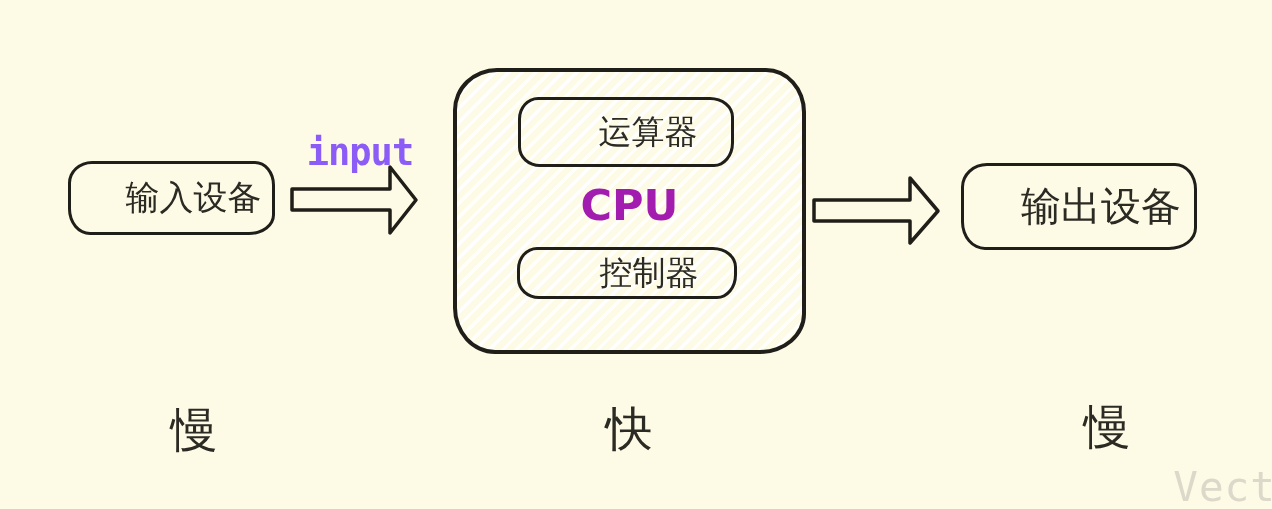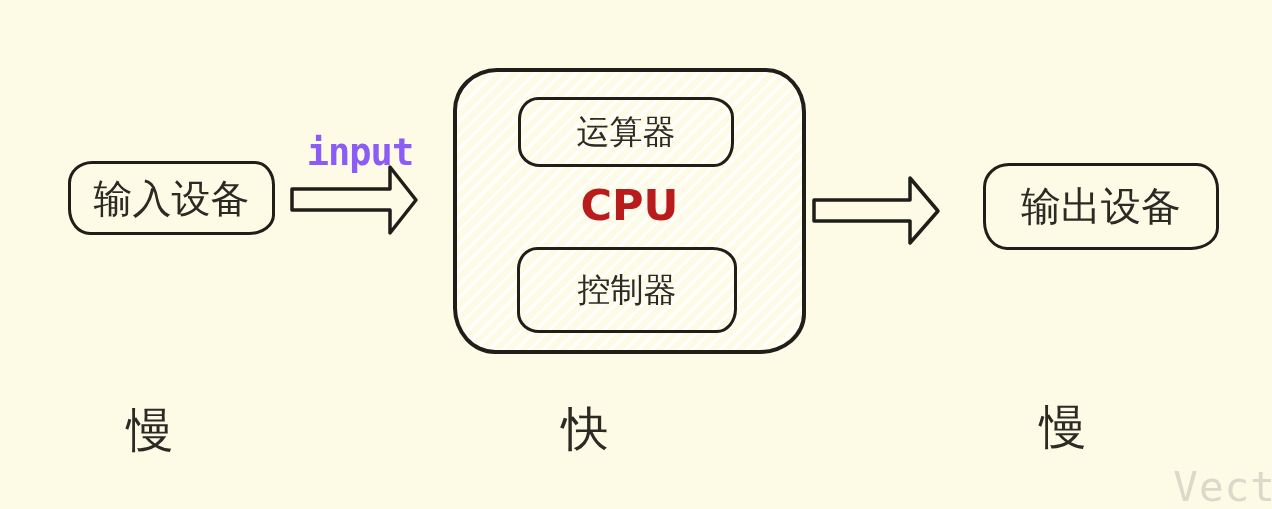--- a/index.html
+++ b/index.html
@@ -18,24 +18,25 @@
     display: flex;
     align-items: center;
     justify-content: center;
     background: transparent;
     color: #2B2A23;
   }
   .cjk {
     font-family: "Liberation Serif", "DejaVu Serif", serif;
     color: #2B2A23;
     line-height: 1;
+    padding-left: 44px;
   }
   .device-box {
     border-radius: 24px 20px 26px 22px / 22px 24px 20px 26px;
-    font-size: 39px;
+    font-size: 34px;
   }
   #cpu-box {
     left: 453px; top: 68px; width: 353px; height: 286px;
     border-width: 4px;
     border-radius: 44px 40px 46px 42px / 42px 44px 40px 46px;
     background:
       repeating-linear-gradient(135deg,
         rgba(255,255,255,0) 0px, rgba(255,255,255,0) 6.2px,
         rgba(255,255,255,0.92) 6.2px, rgba(255,255,255,0.92) 9.6px);
   }
@@ -54,21 +55,21 @@
     letter-spacing: -1px;
   }
   #cpu-title {
     position: absolute;
     left: 453px; top: 184px; width: 353px;
     text-align: center;
     font-family: "DejaVu Sans", "Liberation Sans", sans-serif;
     font-weight: 700;
     font-size: 43px;
     line-height: 1;
-    color: #b91c1c;
+    color: #a21caf;
   }
   .speed {
     position: absolute;
     width: 120px;
     text-align: center;
     font-size: 47px;
     line-height: 1;
     color: #2B2A23;
   }
   .arrow-svg { position: absolute; overflow: visible; }
@@ -98,30 +99,30 @@
   </svg>
 
   <div class="box" id="cpu-box"></div>
 
   <div class="box inner-box cjk" style="left:518px; top:97px; width:216px; height:70px;">
     <span>运算器</span>
   </div>
 
   <div id="cpu-title">CPU</div>
 
-  <div class="box inner-box cjk" style="left:517px; top:247px; width:220px; height:86px;">
+  <div class="box inner-box cjk" style="left:517px; top:247px; width:220px; height:52px;">
     <span>控制器</span>
   </div>
 
 
   <svg class="arrow-svg" style="left:811px; top:174px;" width="132" height="75" viewBox="0 0 132 75">
     <polygon points="3,26 99,26 99,4 127,37 99,69 99,47 3,47" fill="none" stroke="#1F1E19" stroke-width="3.5" stroke-linejoin="round" stroke-linecap="round"></polygon>
   </svg>
 
-  <div class="box device-box cjk" style="left:961px; top:163px; width:236px; height:87px; font-size:40px; border-radius:26px 22px 28px 24px / 24px 26px 22px 28px;margin-left:22px;">
+  <div class="box device-box cjk" style="left:961px; top:163px; width:236px; height:87px; font-size:40px; border-radius:26px 22px 28px 24px / 24px 26px 22px 28px;">
     <span>输出设备</span>
   </div>
 
   <div class="speed cjk" style="left:90px; top:407px;">慢</div>
 
   <div class="speed cjk" style="left:525px; top:406px;">快</div>
 
   <div class="speed cjk" style="left:1003px; top:404px;">慢</div>
 
   <div id="watermark">Vect</div>

